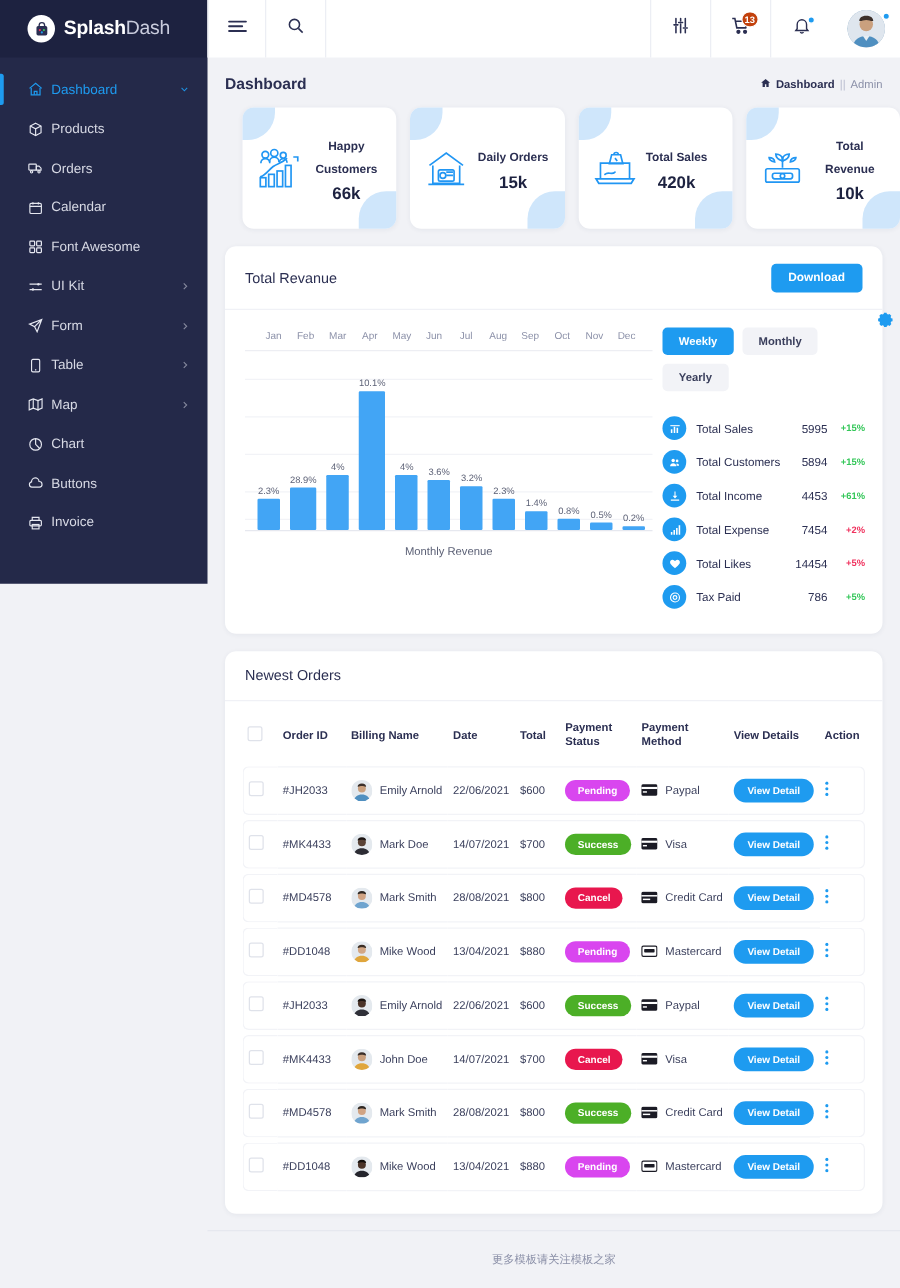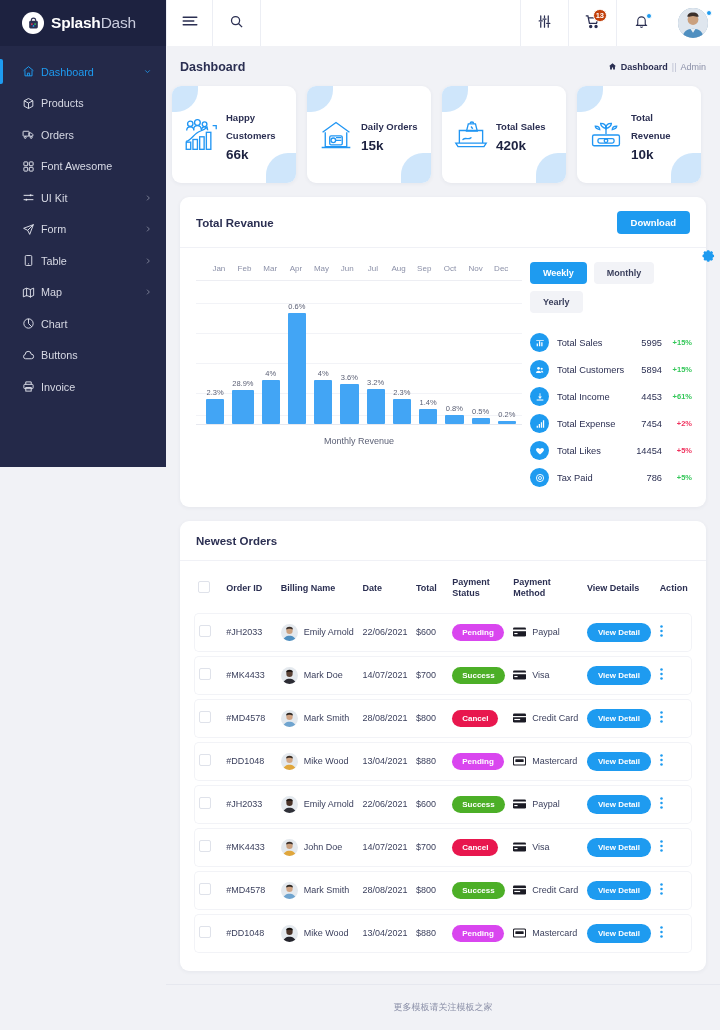--- a/index.html
+++ b/index.html
@@ -106,21 +106,21 @@
   .page-head {
     display: flex; align-items: center; justify-content: space-between;
     padding: 14px 14px 0 14px;
   }
   .page-title { font-size: 12.5px; font-weight: 700; color: #2b2f52; }
   .breadcrumb { display: flex; align-items: center; gap: 4px; font-size: 9px; color: #2b2f52; font-weight: 700; }
   .breadcrumb .sep { color: #b9bdd0; font-weight: 400; }
   .breadcrumb .crumb-last { color: #8b90a8; font-weight: 400; }
 
   
-  .stats { display: flex; gap: 11px; padding: 12px 0 0 6px; }
+  .stats { display: flex; gap: 11px; padding: 12px 0 0 28px; text-align: center; }
   .stat-card {
     position: relative;
     width: 124px; height: 97px;
     background: #fff; border-radius: 9px;
     box-shadow: 0 1px 4px rgba(40,45,80,.06);
     overflow: hidden;
     display: flex; align-items: center; gap: 7px;
     padding: 0 11px;
   }
   .stat-card:before {
@@ -143,21 +143,21 @@
   .card {
     background: #fff; border-radius: 9px;
     box-shadow: 0 1px 4px rgba(40,45,80,.06);
     margin: 14px 14px 0 14px;
   }
   .card-head {
     display: flex; align-items: center; justify-content: space-between;
     padding: 14px 16px 13px 16px;
     border-bottom: 1px solid #f0f1f6;
   }
-  .card-title { font-size: 11.5px; font-weight: 700; color: #2b2f52; }
+  .card-title { font-size: 11.5px; font-weight: 400; color: #2b2f52; }
   .btn-download {
     background: #1e9bf0; color: #fff;
     font-size: 9.5px; font-weight: 700;
     padding: 6px 14px; border-radius: 4px; border: none;
     cursor: pointer;
   }
   .gear-float {
     position: absolute; right: 4px; top: 203px;
     color: #1e9bf0; cursor: pointer; z-index: 9;
   }
@@ -321,20 +321,29 @@
               <rect x="2" y="6" width="11" height="9" rx="1"></rect>
               <path d="M13 9h4l3 3v3h-7z"></path>
               <circle cx="6" cy="17.5" r="1.7"></circle>
               <circle cx="17" cy="17.5" r="1.7"></circle>
             </svg>
           </span>
         <span class="lbl">Orders</span>
       </div>
 
 
+      <div class="nav-item">
+        <span class="ico">
+            <svg width="13" height="13" viewBox="0 0 24 24" fill="none" stroke="currentColor" stroke-width="1.7">
+              <rect x="3.5" y="5" width="17" height="15" rx="2"></rect>
+              <path d="M3.5 9.5h17M8 3.5v3M16 3.5v3"></path>
+            </svg>
+          </span>
+        <span class="lbl">Calendar</span>
+      </div>
 
       <div class="nav-item">
         <span class="ico">
             <svg width="13" height="13" viewBox="0 0 24 24" fill="none" stroke="currentColor" stroke-width="1.8">
               <rect x="3.5" y="3.5" width="7" height="7" rx="1.2"></rect>
               <rect x="13.5" y="3.5" width="7" height="7" rx="1.2"></rect>
               <rect x="3.5" y="13.5" width="7" height="7" rx="1.2"></rect>
               <rect x="13.5" y="13.5" width="7" height="7" rx="1.2"></rect>
             </svg>
           </span>
@@ -617,21 +626,21 @@
                 </div>
                 <div class="bar-col">
                   <div class="bar-lbl">28.9%</div>
                   <div class="bar" style="background: rgb(66, 165, 245); height: 34.2069px;"></div>
                 </div>
                 <div class="bar-col">
                   <div class="bar-lbl">4%</div>
                   <div class="bar" style="background: rgb(66, 165, 245); height: 44.1379px;"></div>
                 </div>
                 <div class="bar-col">
-                  <div class="bar-lbl">0.6%</div>
+                  <div class="bar-lbl">10.1%</div>
                   <div class="bar" style="background: rgb(66, 165, 245); height: 111.448px;"></div>
                 </div>
                 <div class="bar-col">
                   <div class="bar-lbl">4%</div>
                   <div class="bar" style="background: rgb(66, 165, 245); height: 44.1379px;"></div>
                 </div>
                 <div class="bar-col">
                   <div class="bar-lbl">3.6%</div>
                   <div class="bar" style="background: rgb(66, 165, 245); height: 39.7241px;"></div>
                 </div>

